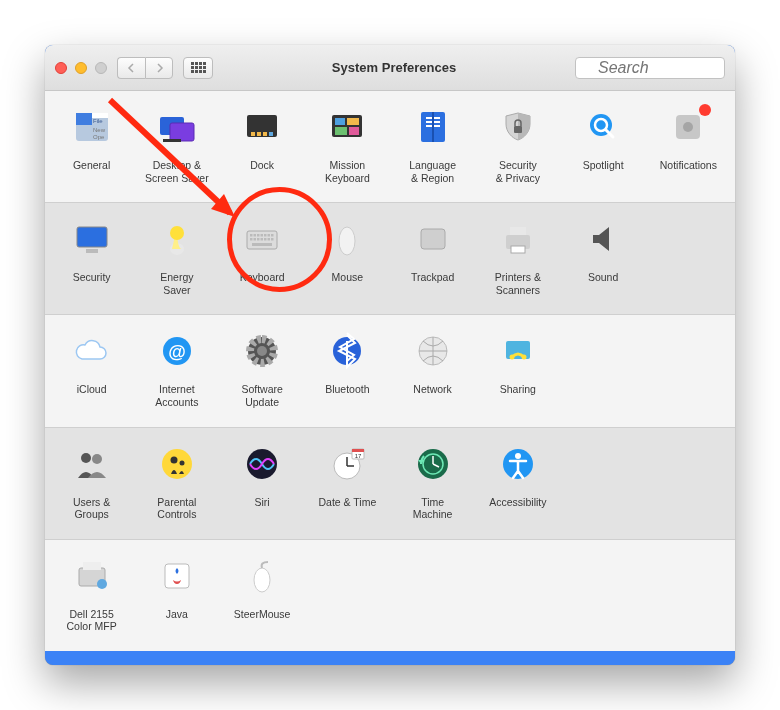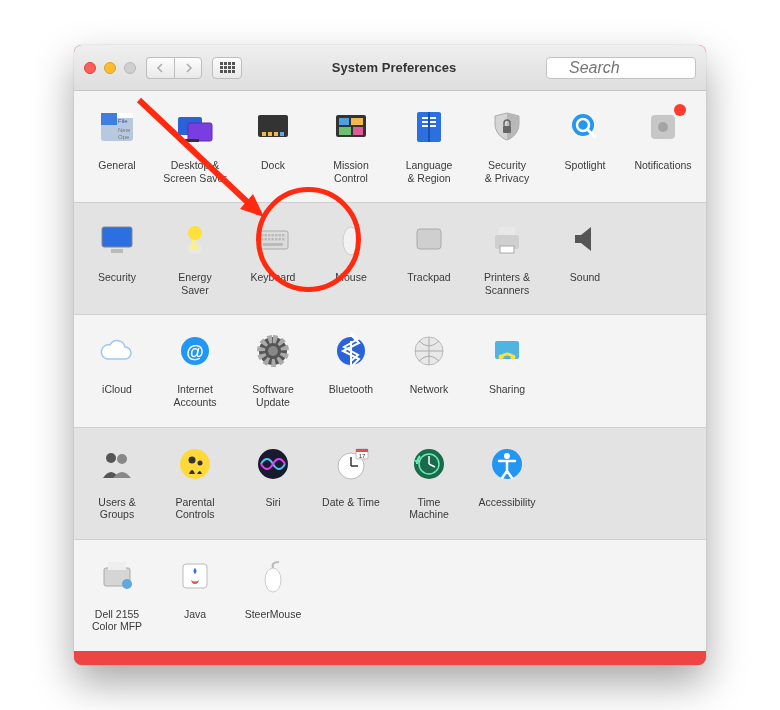--- a/index.html
+++ b/index.html
@@ -5,23 +5,23 @@
 * { box-sizing: border-box; margin: 0; padding: 0; }
 body {
   width: 780px; height: 710px;
   font-family: -apple-system, "Helvetica Neue", Arial, sans-serif;
   font-size: 11px;
   color: #333;
   background: #fff;
   display: flex; align-items: center; justify-content: center;
 }
 .window {
-  width: 632px;
+  width: 690px;
   height: 620px;
-  background: #ef4444;
+  background: #3b82f6;
   border-radius: 8px;
   box-shadow: 0 18px 40px rgba(0,0,0,0.35), 0 0 1px rgba(0,0,0,.4);
   overflow: hidden;
   position: relative;
 }
 .titlebar {
   height: 46px;
   background: linear-gradient(#efefef,#dedede);
   border-bottom: 1px solid #c7c7c7;
   display: flex; align-items: center;
@@ -170,21 +170,21 @@
           <div class="icon">
             <svg viewBox="0 0 40 40" width="40" height="40">
               <rect x="5" y="8" width="30" height="22" rx="2" fill="#333"></rect>
               <rect x="8" y="11" width="10" height="7" fill="#4ea0e0"></rect>
               <rect x="20" y="11" width="12" height="7" fill="#f2b84b"></rect>
               <rect x="8" y="20" width="12" height="8" fill="#6cc070"></rect>
               <rect x="22" y="20" width="10" height="8" fill="#e05a9a"></rect>
             </svg>
           </div>
           <div class="lbl">Mission
-Control</div>
+Keyboard</div>
         </div>
         <div class="pref">
           <div class="icon">
             <svg viewBox="0 0 40 40" width="40" height="40">
               <rect x="8" y="5" width="24" height="30" rx="2" fill="#2b6fe0"></rect>
               <rect x="13" y="10" width="14" height="2" fill="#fff"></rect>
               <rect x="13" y="14" width="14" height="2" fill="#fff"></rect>
               <rect x="13" y="18" width="14" height="2" fill="#fff"></rect>
               <path d="M20 5 v30" stroke="#1a50b0" stroke-width="2"></path>
             </svg>

